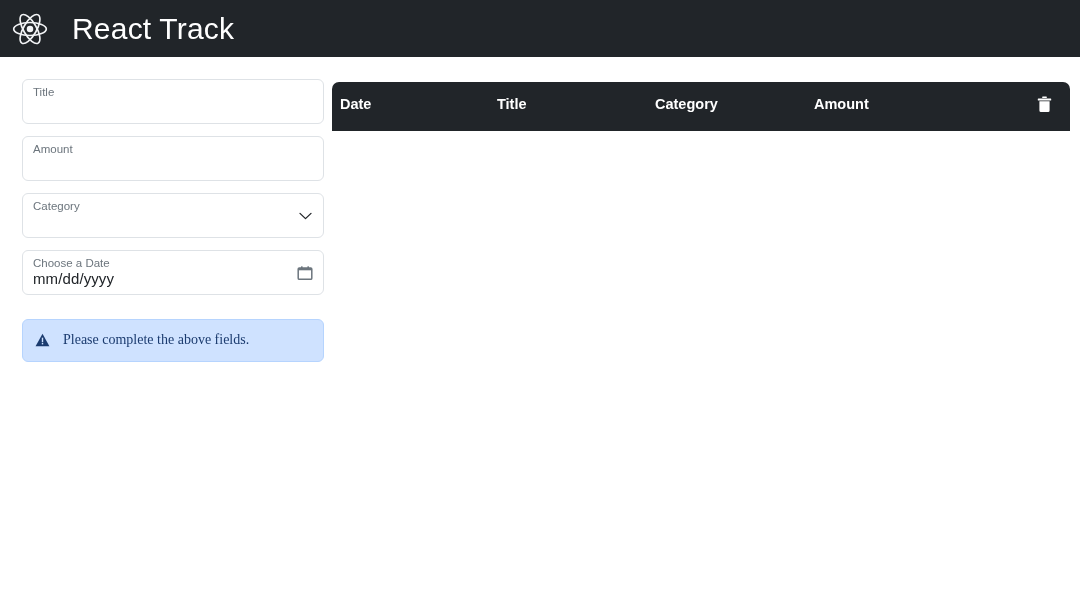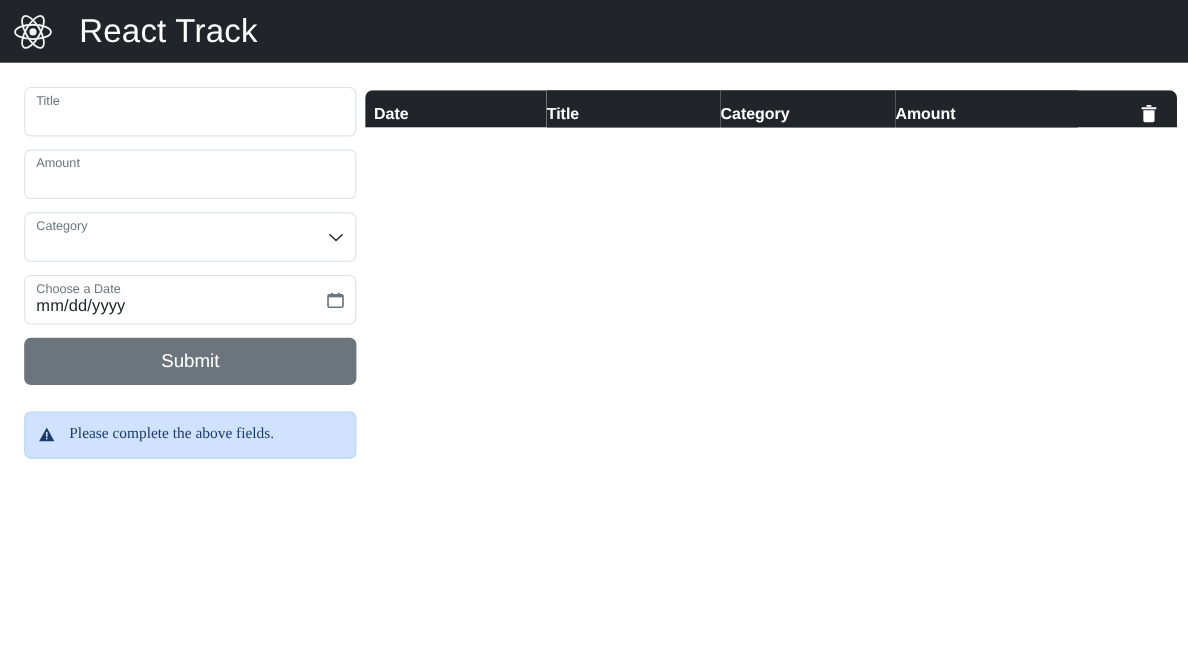--- a/index.html
+++ b/index.html
@@ -181,21 +181,21 @@
     table-layout: fixed;
   }
   .table thead tr {
     background: #212529;
   }
   .table thead th {
     color: #ffffff;
     font-size: 14.5px;
     font-weight: bold;
     text-align: left;
-    padding: 13px 0 4px 0;
+    padding: 13px 0 18px 0;
     height: 16px;
   }
   .table thead th:first-child {
     border-top-left-radius: 7px;
     padding-left: 8px;
   }
   .table thead th:last-child {
     border-top-right-radius: 7px;
     text-align: right;
     padding-right: 18px;
@@ -262,21 +262,20 @@
       <span class="calendar-icon">
         <svg width="16" height="16" viewBox="0 0 16 16" aria-hidden="true">
           <rect x="1.2" y="3.0" width="13.6" height="11.3" rx="1.1" fill="none" stroke="#6c757d" stroke-width="1.5"></rect>
           <rect x="1.2" y="3.0" width="13.6" height="2.3" fill="#6c757d"></rect>
           <rect x="4.0" y="1.2" width="1.6" height="2.6" rx="0.5" fill="#6c757d"></rect>
           <rect x="10.4" y="1.2" width="1.6" height="2.6" rx="0.5" fill="#6c757d"></rect>
         </svg>
       </span>
     </div>
 
-    <button class="submit-button">Submit</button>
 
     <div class="alert">
       <span class="alert-icon">
         <svg width="15" height="14" viewBox="0 0 16 15" aria-hidden="true">
           <path d="M8 0.8 L15.4 14.1 L0.6 14.1 Z" fill="#1b3b6f"></path>
           <rect x="7.25" y="5.0" width="1.5" height="4.8" fill="#cfe2ff"></rect>
           <rect x="7.25" y="10.6" width="1.5" height="1.6" fill="#cfe2ff"></rect>
         </svg>
       </span>
       <span class="alert-text">Please complete the above fields.</span>

